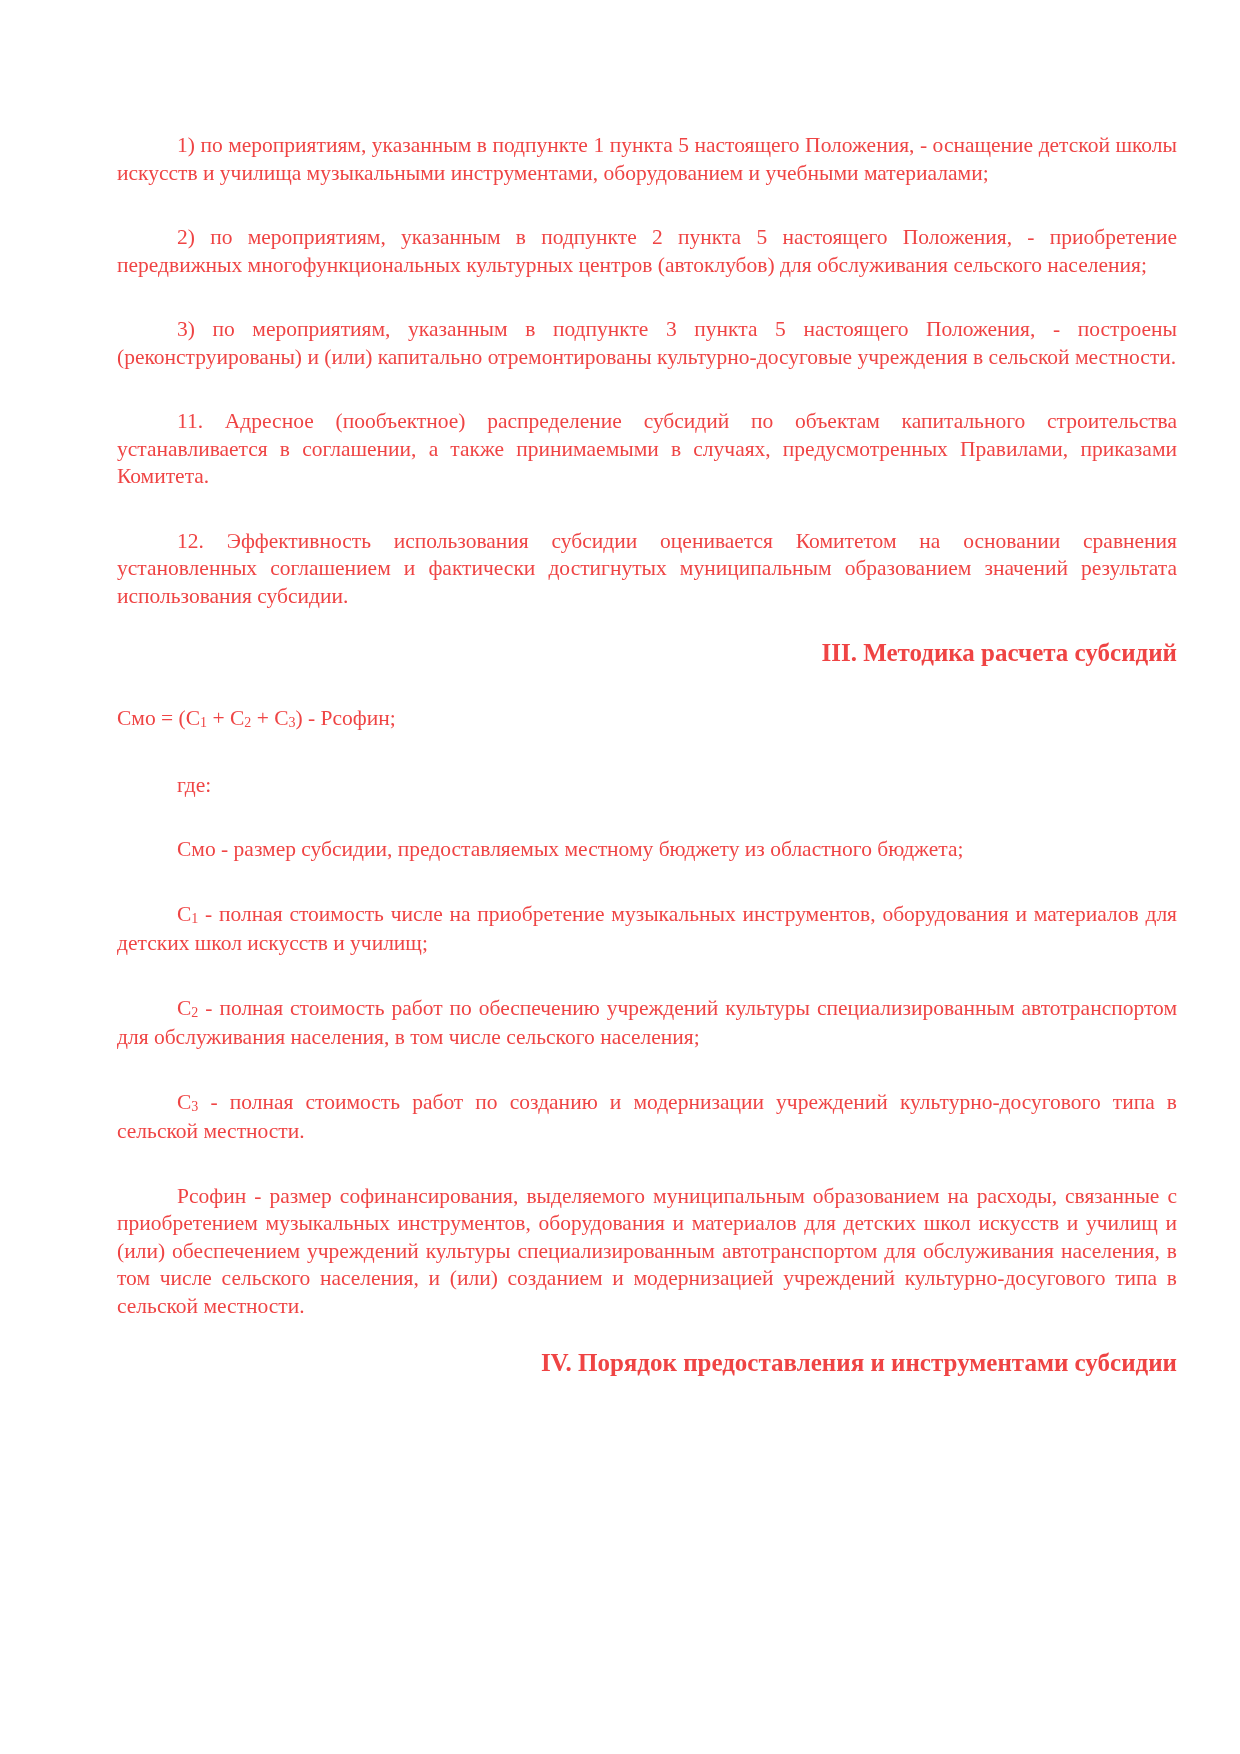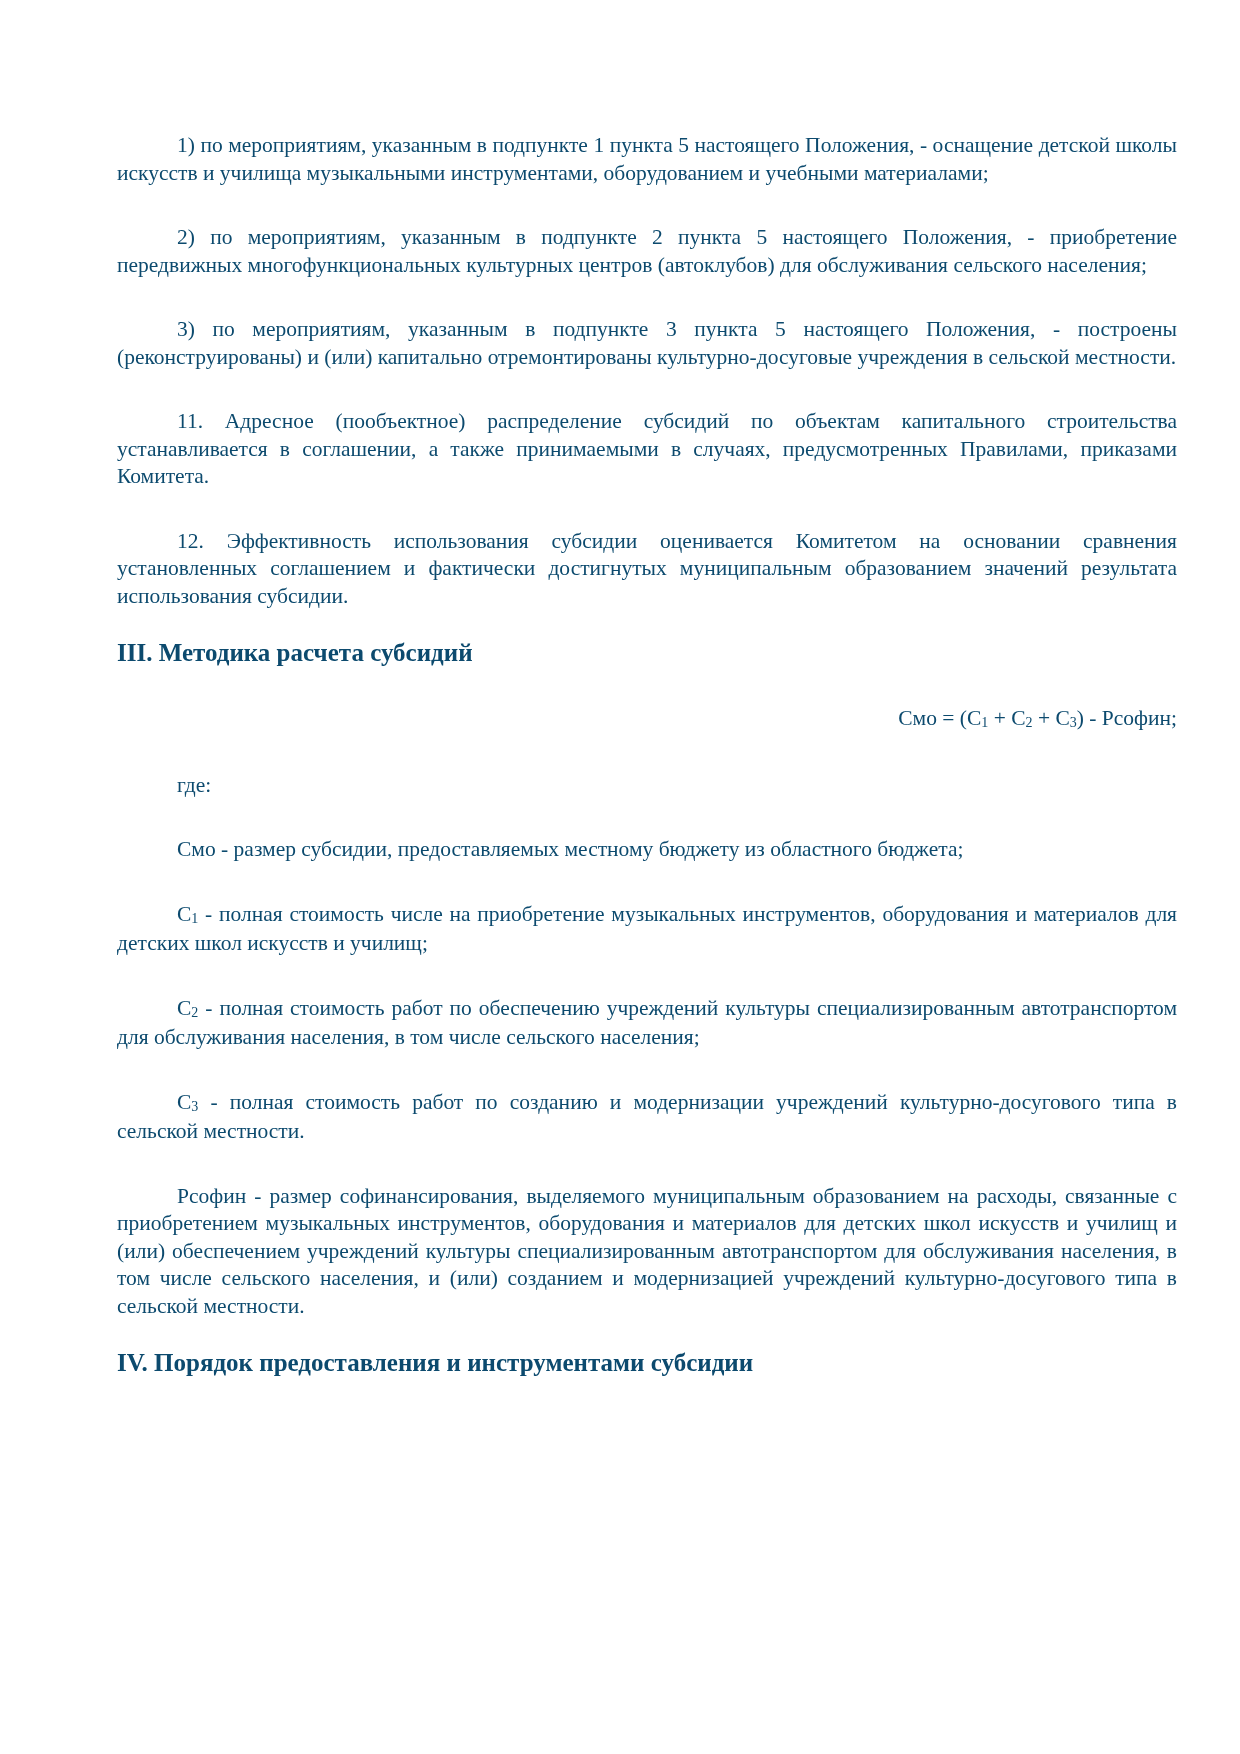--- a/index.html
+++ b/index.html
@@ -1,28 +1,28 @@
 <!DOCTYPE html>
 <html><head>
 <meta charset="utf-8">
 <style>
   html, body { margin: 0; padding: 0; background: #ffffff; }
   body { width: 1240px; height: 1754px; position: relative; overflow: hidden; }
   .page {
     position: absolute; left: 117px; top: 132px; width: 1060px;
     font-family: "Liberation Serif", serif; font-size: 21.5px; line-height: 27.5px;
-    color: #0c4a6e;
+    color: #ef4444;
   }
   p { margin: 0; text-align: justify; text-indent: 60px; }
   .gap { margin-top: 37px; }
   .heading {
-    text-align: left; font-weight: bold; font-size: 25px; text-indent: 0;
+    text-align: right; font-weight: bold; font-size: 25px; text-indent: 0;
     margin-top: 28px; margin-bottom: 26px; line-height: 30px;
   }
-  .formula { text-align: right; text-indent: 0; }
+  .formula { text-align: left; text-indent: 0; }
   sub { font-size: 14px; vertical-align: baseline; position: relative; top: 2px; }
 </style>
 </head>
 <body>
 
 <div class="page">
   <p>1) по мероприятиям, указанным в подпункте 1 пункта 5 настоящего Положения, - оснащение детской школы искусств и училища музыкальными инструментами, оборудованием и учебными материалами;</p>
   <p class="gap">2) по мероприятиям, указанным в подпункте 2 пункта 5 настоящего Положения, - приобретение передвижных многофункциональных культурных центров (автоклубов) для обслуживания сельского населения;</p>
   <p class="gap">3) по мероприятиям, указанным в подпункте 3 пункта 5 настоящего Положения, - построены (реконструированы) и (или) капитально отремонтированы культурно-досуговые учреждения в сельской местности.</p>
   <p class="gap">11. Адресное (пообъектное) распределение субсидий по объектам капитального строительства устанавливается в соглашении, а также принимаемыми в случаях, предусмотренных Правилами, приказами Комитета.</p>

